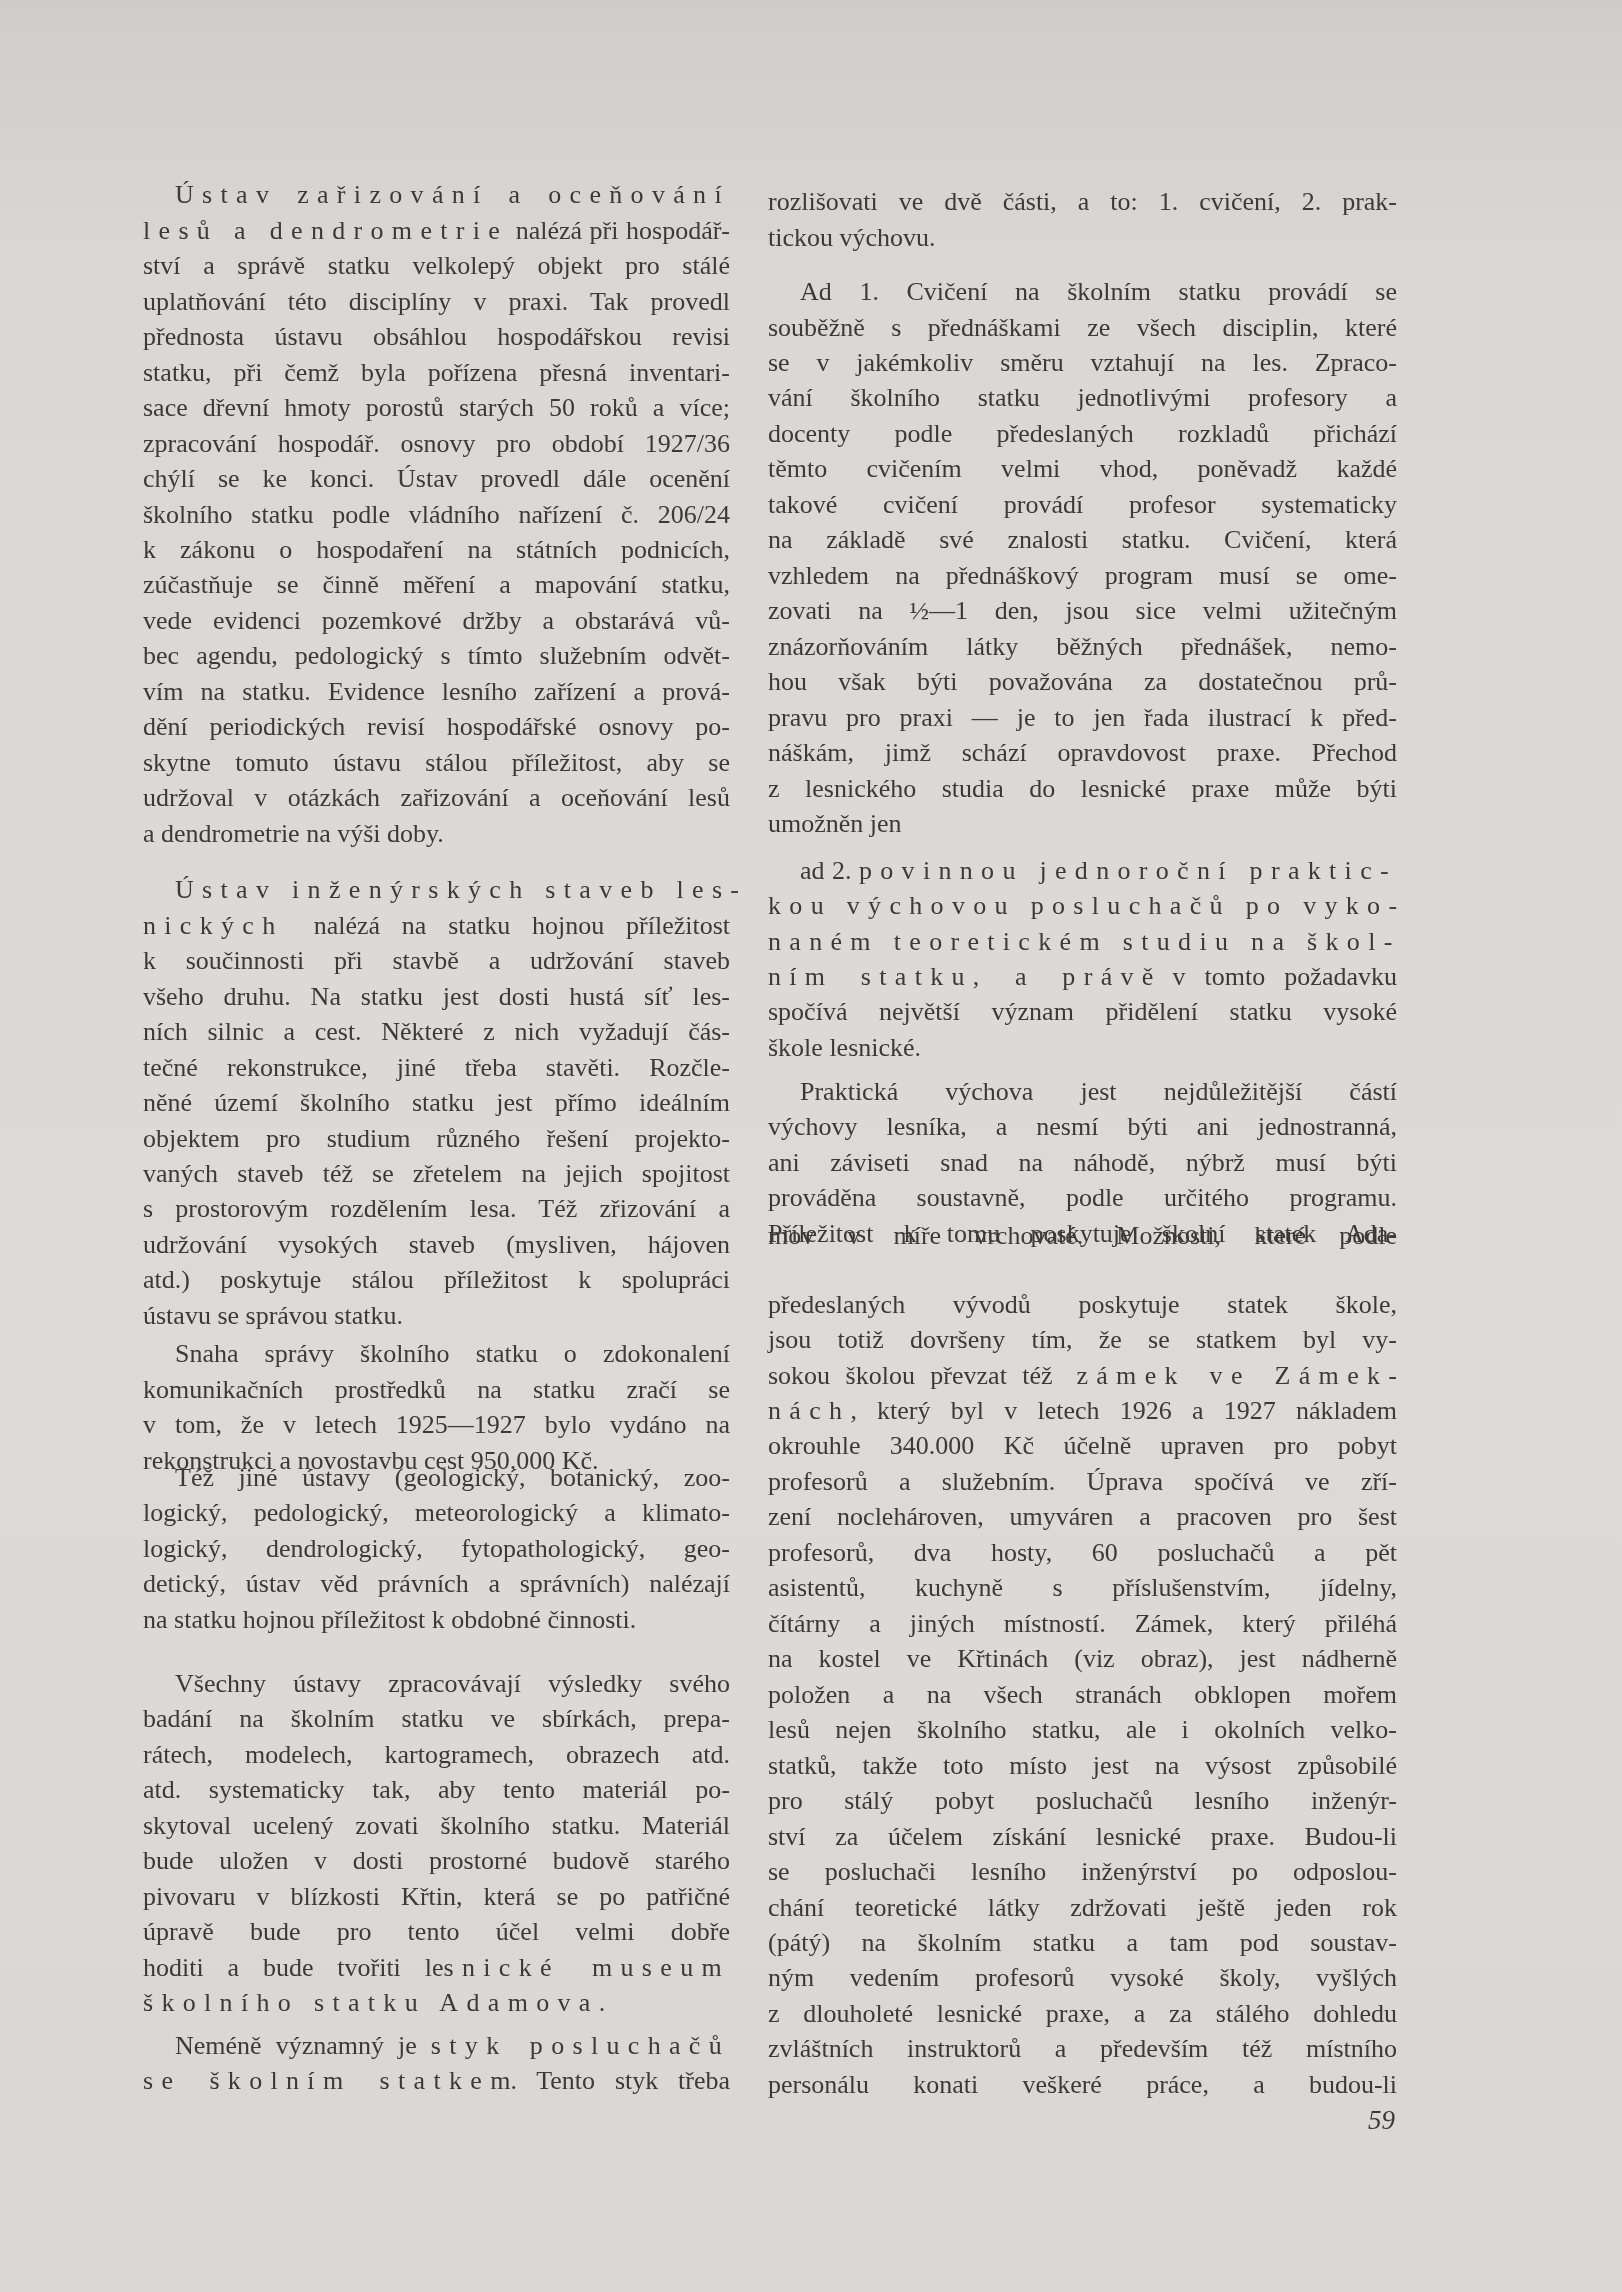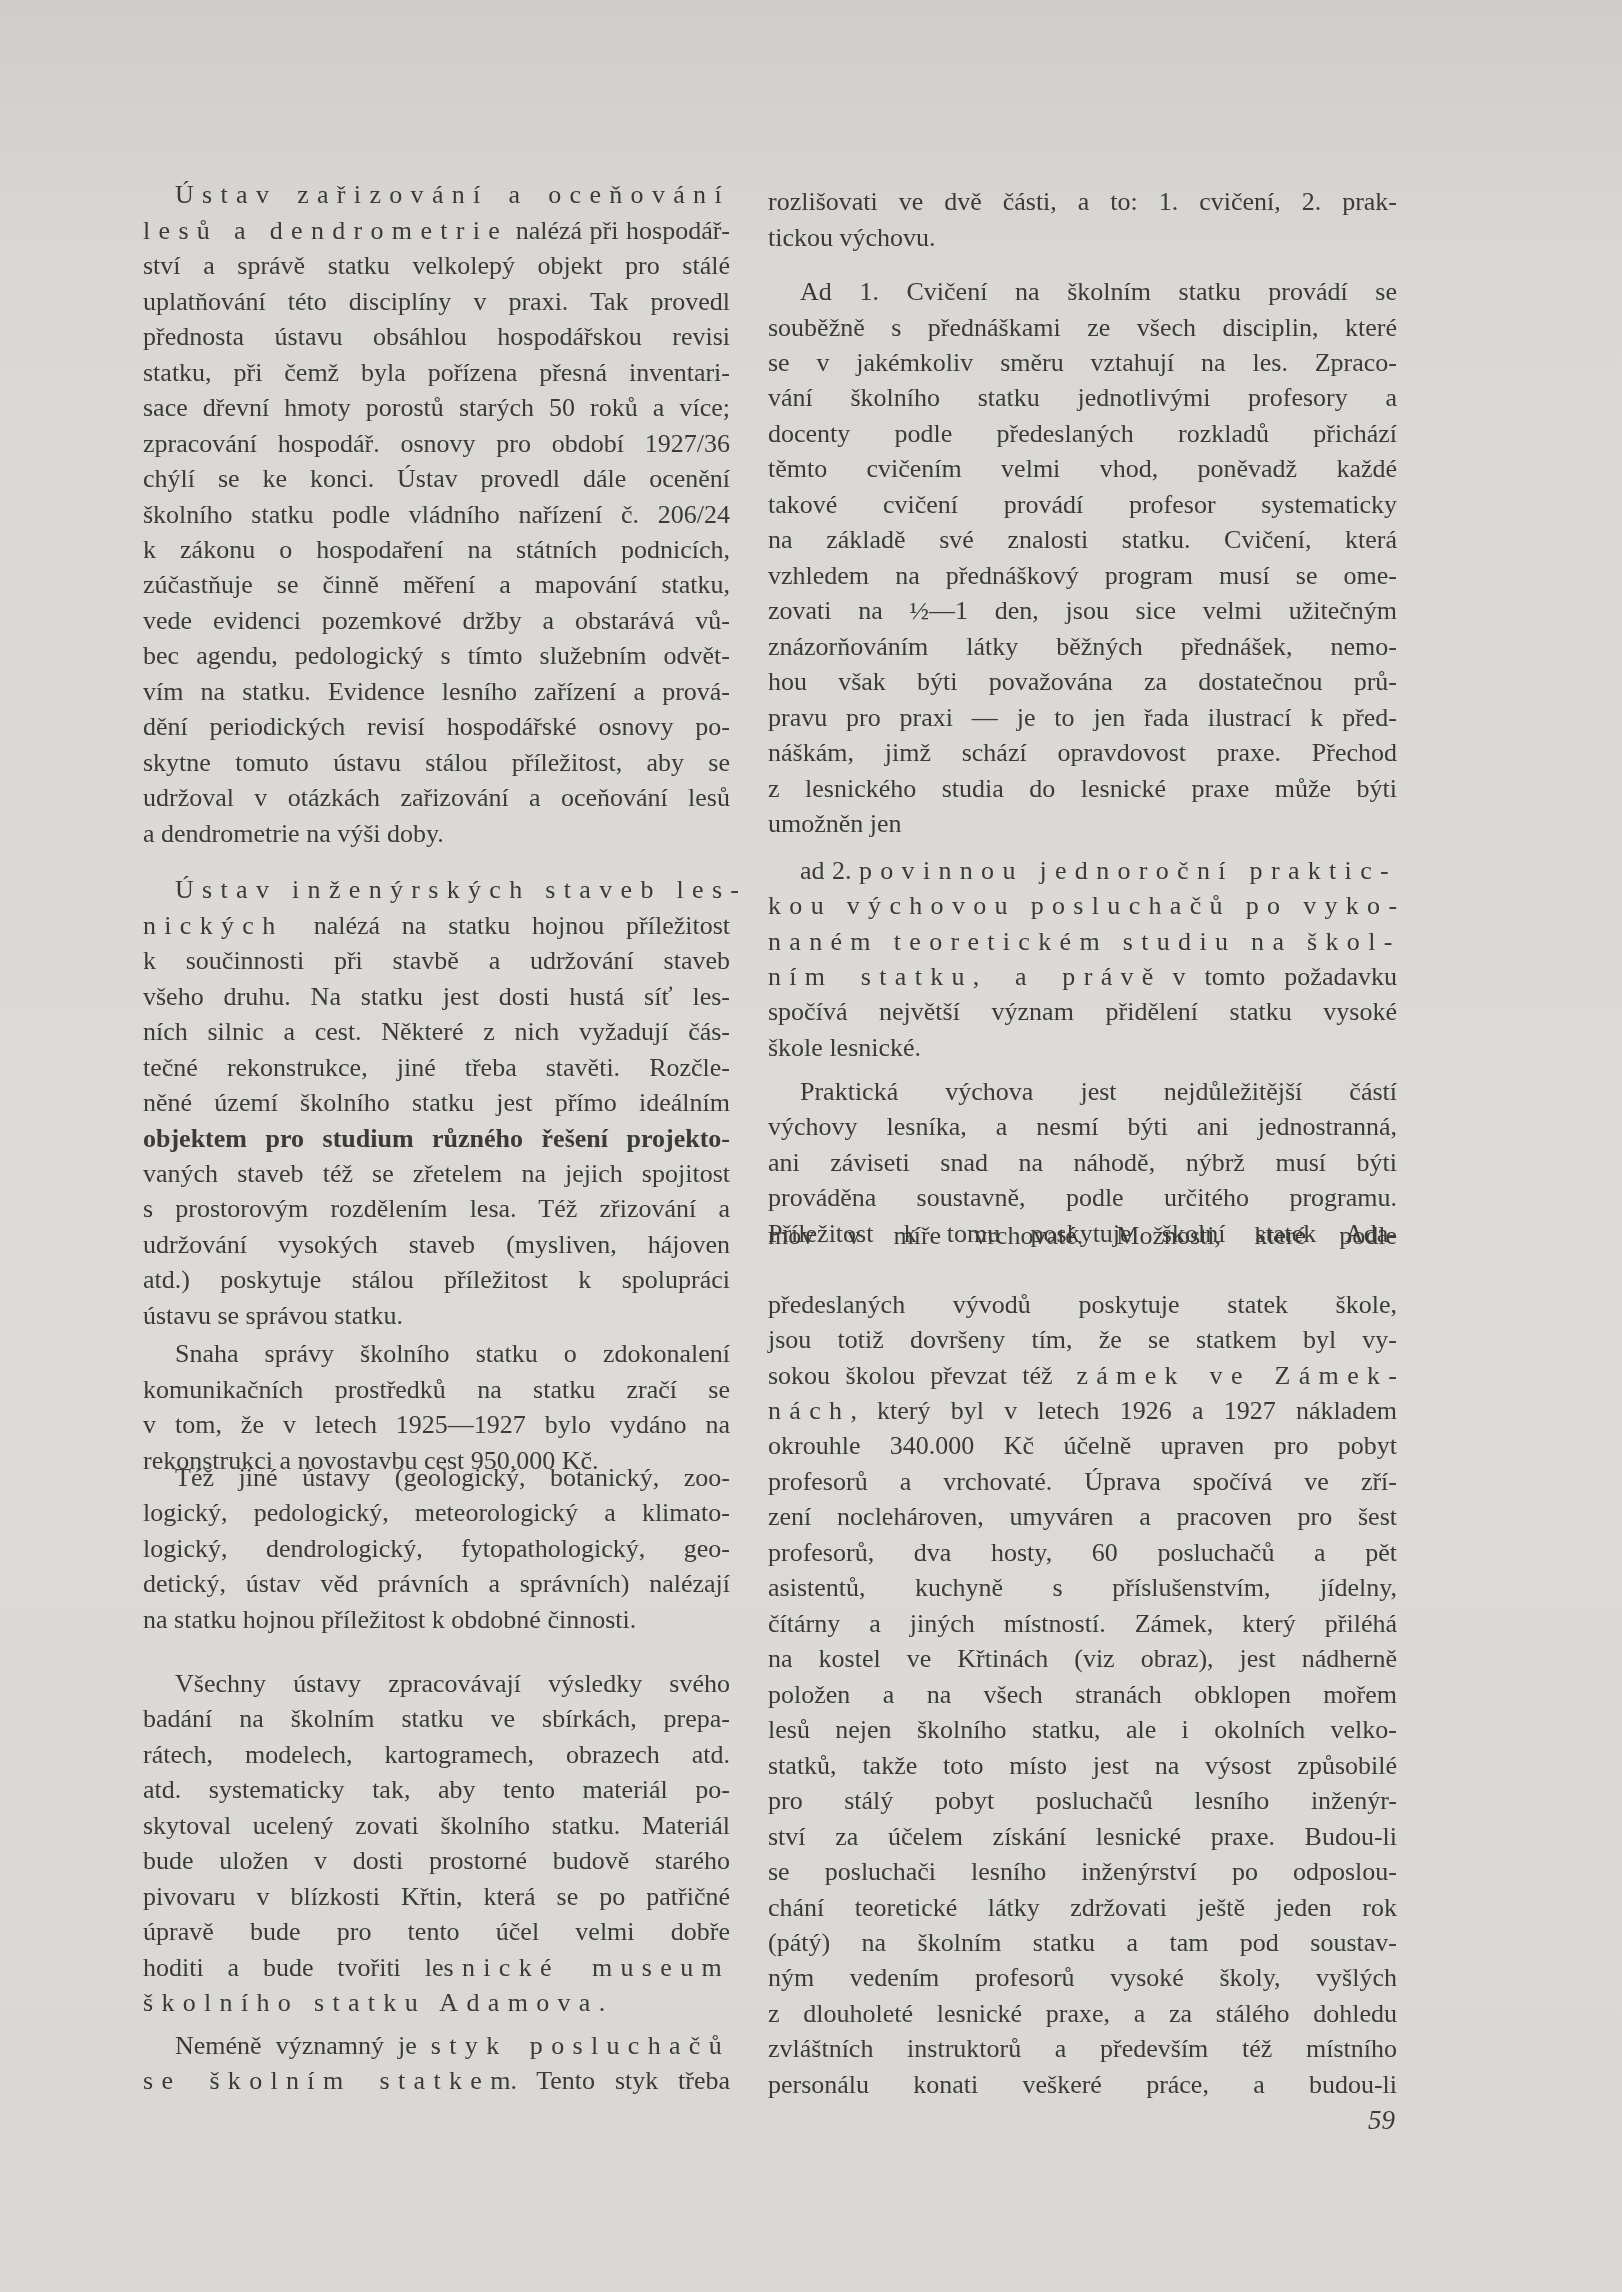--- a/index.html
+++ b/index.html
@@ -57,21 +57,21 @@
         <div class="line last" style="top: 816px;">a dendrometrie na výši doby.</div>
       </div>
       <div>
         <div class="line indent" style="top: 872px;"><span class="sp">Ústav inženýrských staveb les-</span></div>
         <div class="line" style="top: 908px;"><span class="sp">nických </span>nalézá na statku hojnou příležitost</div>
         <div class="line" style="top: 943px;">k součinnosti při stavbě a udržování staveb</div>
         <div class="line" style="top: 979px;">všeho druhu. Na statku jest dosti hustá síť les-</div>
         <div class="line" style="top: 1014px;">ních silnic a cest. Některé z nich vyžadují čás-</div>
         <div class="line" style="top: 1050px;">tečné rekonstrukce, jiné třeba stavěti. Rozčle-</div>
         <div class="line" style="top: 1085px;">něné území školního statku jest přímo ideálním</div>
-        <div class="line" style="top: 1121px; font-weight: bold;">objektem pro studium různého řešení projekto-</div>
+        <div class="line" style="top: 1121px;">objektem pro studium různého řešení projekto-</div>
         <div class="line" style="top: 1156px;">vaných staveb též se zřetelem na jejich spojitost</div>
         <div class="line" style="top: 1191px;">s prostorovým rozdělením lesa. Též zřizování a</div>
         <div class="line" style="top: 1227px;">udržování vysokých staveb (mysliven, hájoven</div>
         <div class="line" style="top: 1262px;">atd.) poskytuje stálou příležitost k spolupráci</div>
         <div class="line last" style="top: 1298px;">ústavu se správou statku.</div>
       </div>
       <div>
         <div class="line indent" style="top: 1336px;">Snaha správy školního statku o zdokonalení</div>
         <div class="line" style="top: 1372px;">komunikačních prostředků na statku zračí se</div>
         <div class="line" style="top: 1407px;">v tom, že v letech 1925—1927 bylo vydáno na</div>
@@ -137,21 +137,21 @@
         <div class="line" style="top: 1109px;">výchovy lesníka, a nesmí býti ani jednostranná,</div>
         <div class="line" style="top: 1145px;">ani záviseti snad na náhodě, nýbrž musí býti</div>
         <div class="line" style="top: 1180px;">prováděna soustavně, podle určitého programu.</div>
         <div class="line" style="top: 1216px;">Příležitost k tomu poskytuje školní statek Ada-</div>
         <div class="line" style="top: 1218px;">mov v míře vrchovaté. Možnosti, které podle</div>
         <div class="line" style="top: 1287px;">předeslaných vývodů poskytuje statek škole,</div>
         <div class="line" style="top: 1322px;">jsou totiž dovršeny tím, že se statkem byl vy-</div>
         <div class="line" style="top: 1358px;">sokou školou převzat též<span class="sp"> zámek ve Zámek</span>-</div>
         <div class="line" style="top: 1393px;"><span class="sp">nách</span>, který byl v letech 1926 a 1927 nákladem</div>
         <div class="line" style="top: 1428px;">okrouhle 340.000 Kč účelně upraven pro pobyt</div>
-        <div class="line" style="top: 1464px;">profesorů a vrchovaté. Úprava spočívá ve zří-</div>
+        <div class="line" style="top: 1464px;">profesorů a služebním. Úprava spočívá ve zří-</div>
         <div class="line" style="top: 1499px;">zení noclehároven, umyváren a pracoven pro šest</div>
         <div class="line" style="top: 1535px;">profesorů, dva hosty, 60 posluchačů a pět</div>
         <div class="line" style="top: 1570px;">asistentů, kuchyně s příslušenstvím, jídelny,</div>
         <div class="line" style="top: 1606px;">čítárny a jiných místností. Zámek, který přiléhá</div>
         <div class="line" style="top: 1641px;">na kostel ve Křtinách (viz obraz), jest nádherně</div>
         <div class="line" style="top: 1677px;">položen a na všech stranách obklopen mořem</div>
         <div class="line" style="top: 1712px;">lesů nejen školního statku, ale i okolních velko-</div>
         <div class="line" style="top: 1748px;">statků, takže toto místo jest na výsost způsobilé</div>
         <div class="line" style="top: 1783px;">pro stálý pobyt posluchačů lesního inženýr-</div>
         <div class="line" style="top: 1819px;">ství za účelem získání lesnické praxe. Budou-li</div>

